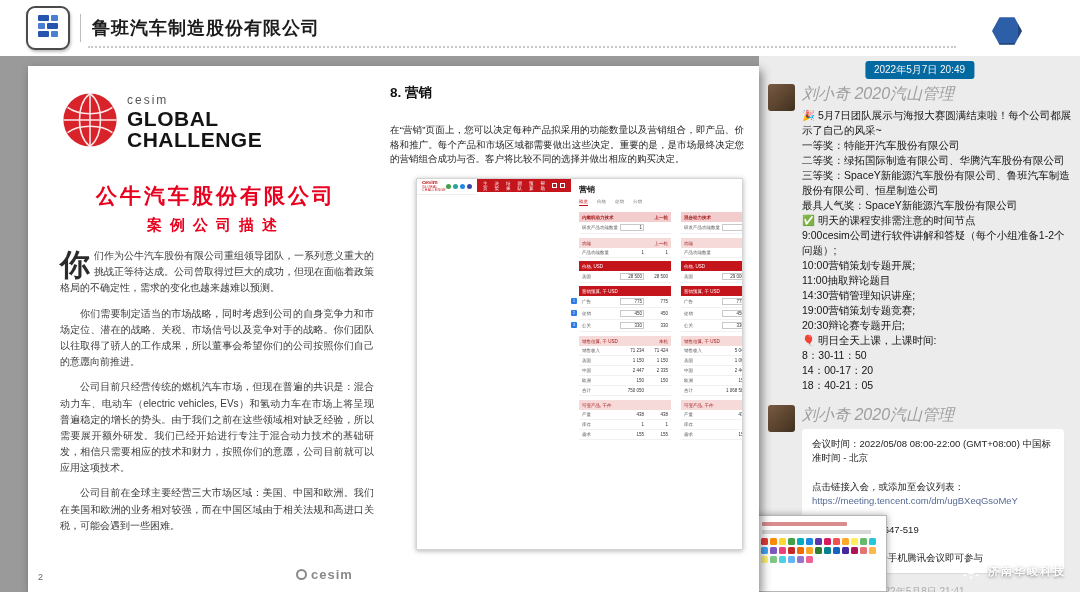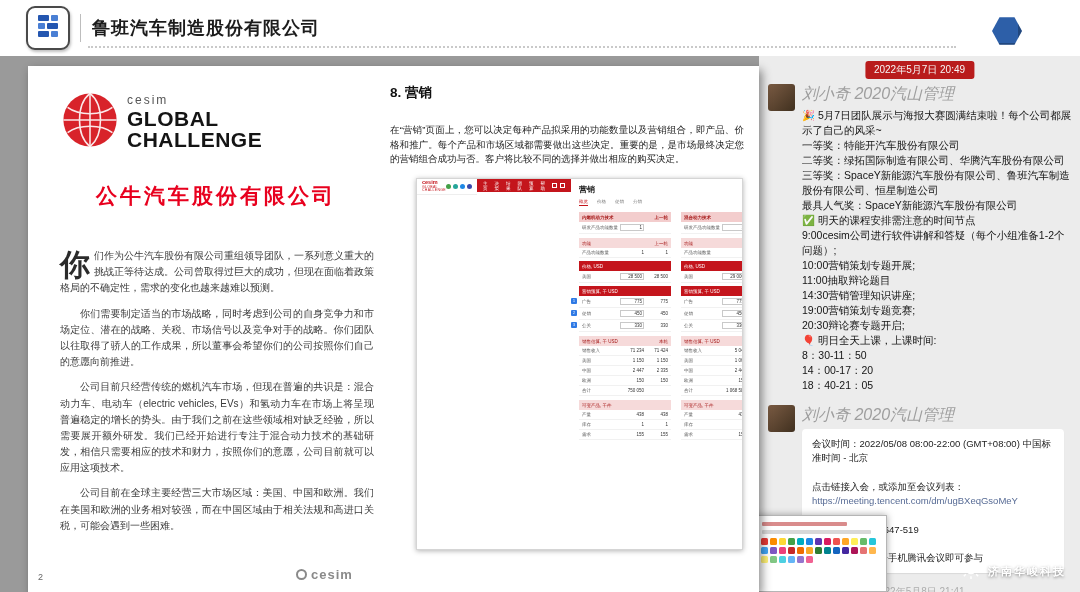--- a/index.html
+++ b/index.html
@@ -83,21 +83,21 @@
             border-bottom:1px solid #f1f1f1; position:relative; }
   .sim-r .sl { flex:1; white-space:nowrap; overflow:hidden; }
   .sim-r .sv { width:24px; text-align:right; color:#333; }
   .sim-r .sv.box { border:1px solid #c9c9c9; background:#fff; padding:0 1px; margin-left:2px; }
   .bdg { position:absolute; left:-8px; top:2px; width:6px; height:6px; background:#2f7ae5; color:#fff;
          font-size:3.5px; line-height:6px; text-align:center; border-radius:1px; }
 
   
   .chat { position:absolute; left:759px; top:56px; width:321px; height:536px; background:#ececec;
           overflow:hidden; z-index:1; }
-  .pill { position:absolute; top:5px; left:50%; transform:translateX(-50%); background:#b91c1c; color:#f7f7f7;
+  .pill { position:absolute; top:5px; left:50%; transform:translateX(-50%); background:#0369a1; color:#f7f7f7;
           font-size:10px; padding:2px 9px; border-radius:3px; white-space:nowrap; }
   .chat-scroll { position:absolute; left:0; top:0; right:0; bottom:0; padding:28px 10px 0 9px; }
   .msg { display:flex; margin-bottom:12px; }
   .avatar { width:27px; height:27px; border-radius:3px; flex:0 0 27px; }
   .av1 { background:linear-gradient(135deg,#7a5b43,#40301f); }
   .mbody { margin-left:7px; flex:1; min-width:0; }
   .mname { font-size:16px; color:#9e9e9e; margin-bottom:3px;font-style:italic; }
   .mtext { font-size:10.5px; color:#141414; line-height:1.43; white-space:pre-line; width:272px; }
   .bubble { background:#fff; border-radius:4px; padding:8px 10px; width:262px; font-size:9.5px;
             line-height:1.5; color:#222; box-shadow:0 1px 1px rgba(0,0,0,.08); }
@@ -157,20 +157,21 @@
       </svg>
     </span>
     <div class="brand-text">
       <div class="brand-cesim">cesim</div>
       <div class="brand-l1">GLOBAL</div>
       <div class="brand-l2">CHALLENGE</div>
     </div>
   </div>
 
   <div class="company-title">公牛汽车股份有限公司</div>
+  <div class="company-sub">案例公司描述</div>
 
   <div class="case-text">
     <p class="first"><span class="dropcap">你</span><span>们作为公牛汽车股份有限公司重组领导团队，一系列意义重大的挑战正等待达成。公司曾取得过巨大的成功，但现在面临着政策格局的不确定性，需求的变化也越来越难以预测。</span></p>
     <p>你们需要制定适当的市场战略，同时考虑到公司的自身竞争力和市场定位、潜在的战略、关税、市场信号以及竞争对手的战略。你们团队以往取得了骄人的工作成果，所以董事会希望你们的公司按照你们自己的意愿向前推进。</p>
     <p>公司目前只经营传统的燃机汽车市场，但现在普遍的共识是：混合动力车、电动车（electric vehicles, EVs）和氢动力车在市场上将呈现普遍稳定的增长的势头。由于我们之前在这些领域相对缺乏经验，所以需要展开额外研发。我们已经开始进行专注于混合动力技术的基础研发，相信只需要相应的技术和财力，按照你们的意愿，公司目前就可以应用这项技术。</p>
     <p>公司目前在全球主要经营三大市场区域：美国、中国和欧洲。我们在美国和欧洲的业务相对较强，而在中国区域由于相关法规和高进口关税，可能会遇到一些困难。</p>
   </div>
 
   <div class="page-num">2</div>
   <div class="page-footer-logo">

